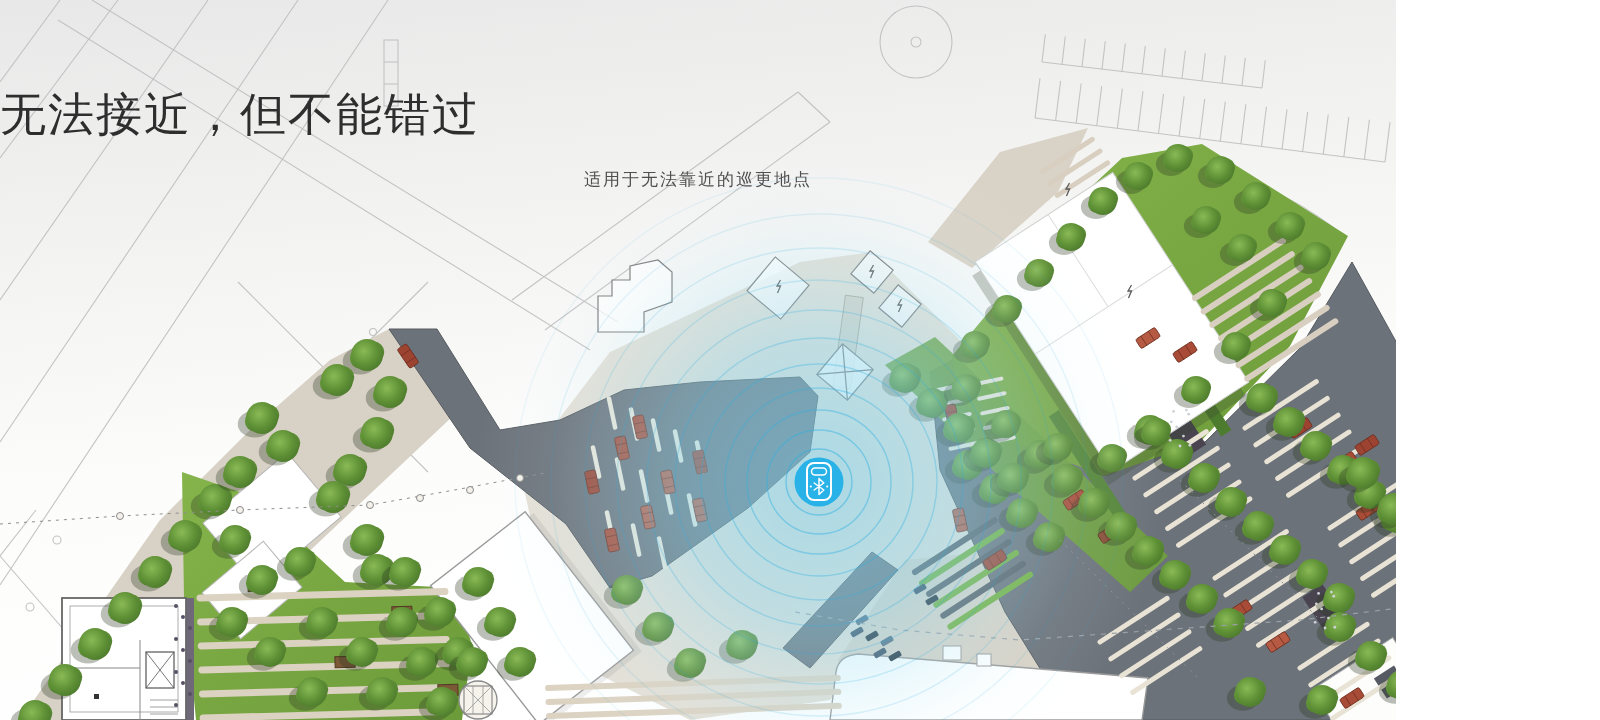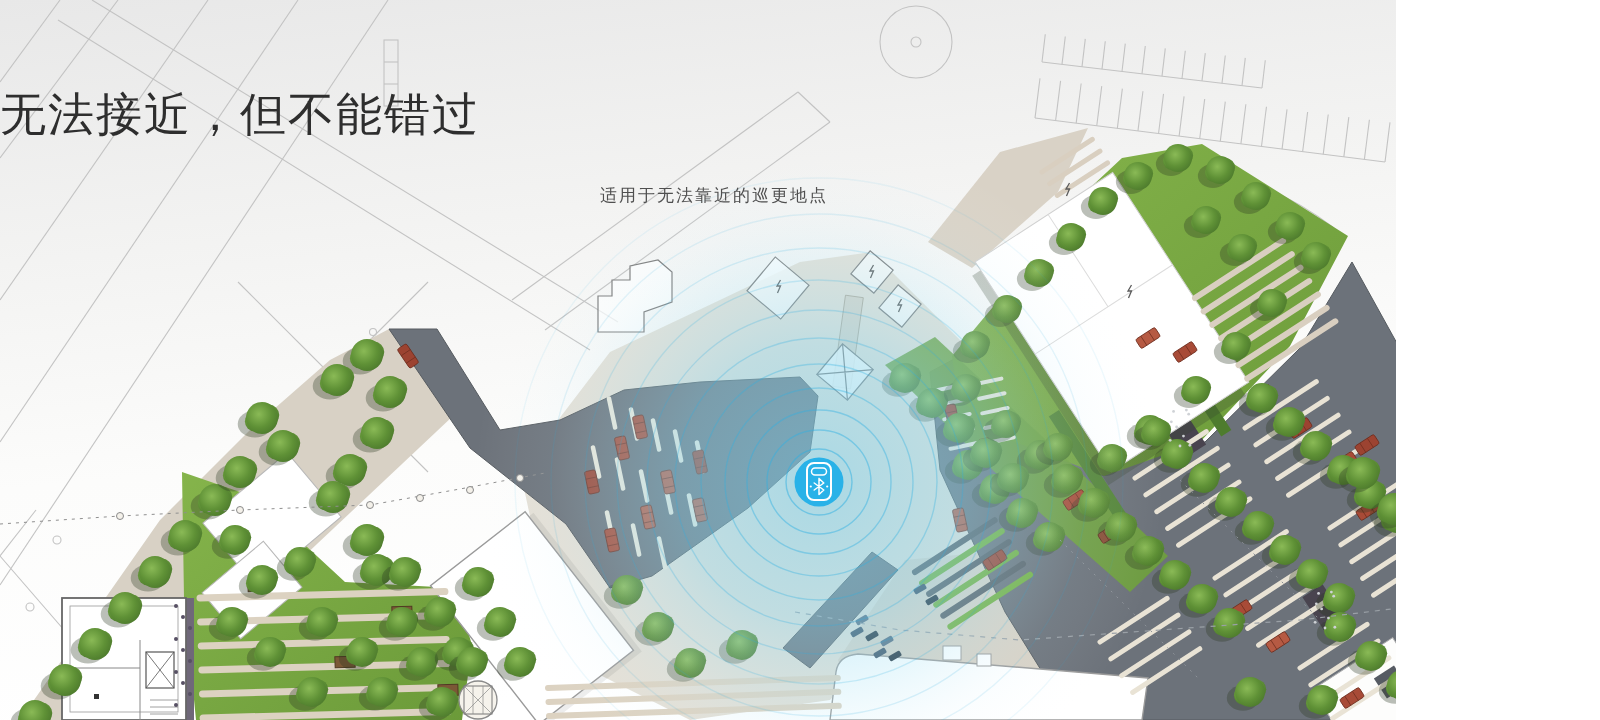--- a/index.html
+++ b/index.html
@@ -2,21 +2,21 @@
 <html><head>
 <meta charset="utf-8">
 <style>
   html,body{margin:0;padding:0;background:#fff;}
   .stage{position:relative;width:1396px;height:720px;overflow:hidden;
          font-family:"Liberation Sans","DejaVu Sans",sans-serif;}
   .stage svg{position:absolute;left:0;top:0;}
   .hero-title{position:absolute;top:84px;left:0;width:100%;margin:0;
 oc    text-align:center;font-size:46px;font-weight:500;letter-spacing:2px;
     color:#2e2e2e;z-index:5;}
-  .hero-subtitle{position:absolute;top:168px;left:0;width:100%;margin:16px;
+  .hero-subtitle{position:absolute;top:168px;left:0;width:100%;margin:0;
     text-align:center;font-size:17px;font-weight:400;letter-spacing:2px;
     color:#4f4f4f;z-index:5;}
 </style>
 </head>
 <body>
 
 <div class="stage">
 
 <svg id="plan" width="1600" height="720" viewBox="0 0 1600 720">
   <defs>

